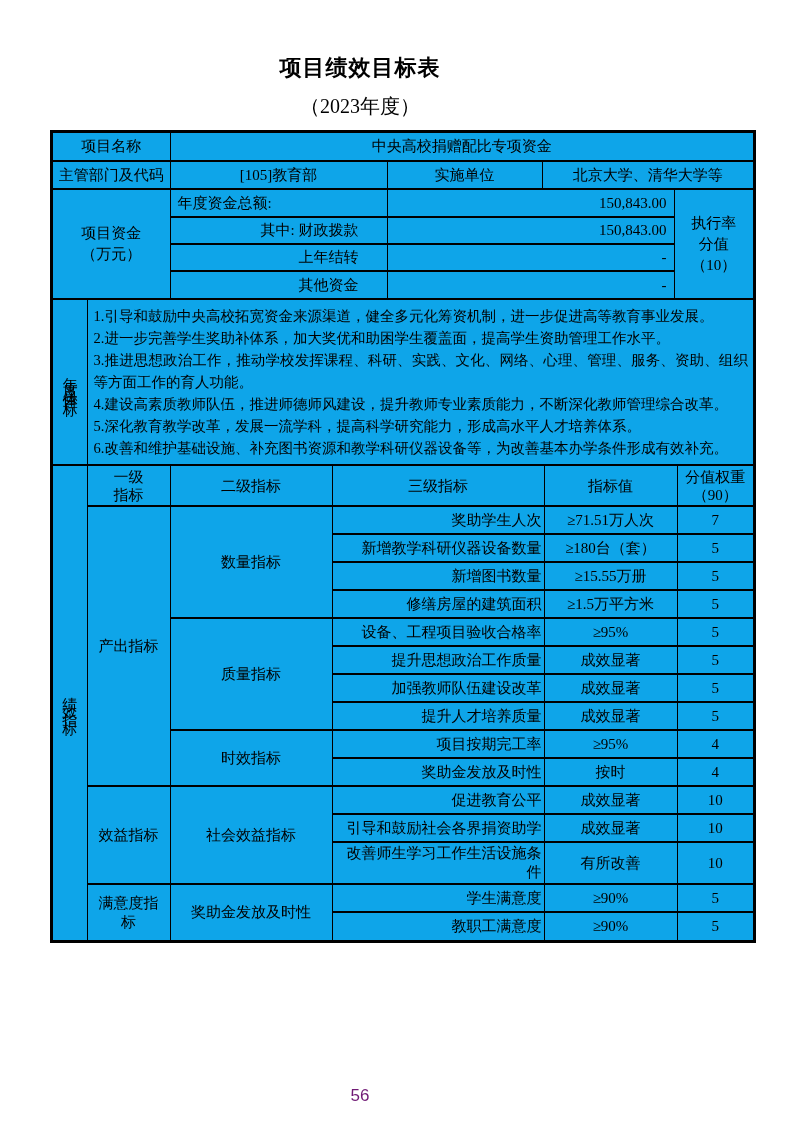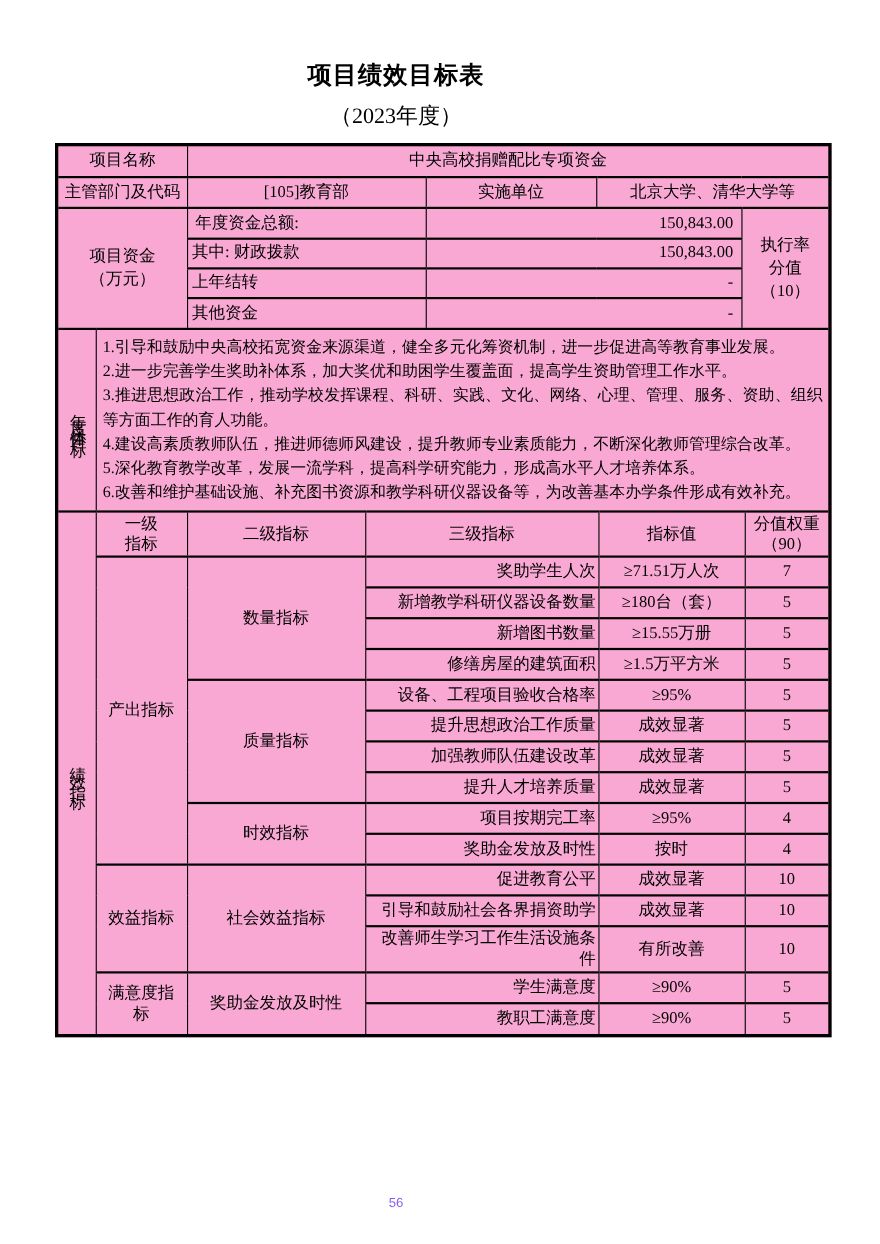--- a/index.html
+++ b/index.html
@@ -26,21 +26,21 @@
     margin-top: 15px;
     text-align: center;
     font-size: 20px;
     line-height: 18px;
   }
 
   .table-wrap {
     margin: 15px 0 0 50px;
     width: 706px;
     border: 3px solid #000;
-    background: #f9a8d4;
+    background: #0ea5e9;
   }
   table {
     width: 700px;
     border-collapse: collapse;
     table-layout: fixed;
   }
   td {
     border-top: 2px solid #000;
     border-left: 1px solid #000;
     padding: 0 4px;
@@ -48,21 +48,21 @@
     line-height: 19px;
     vertical-align: middle;
     overflow: hidden;
   }
   .t1 tr:first-child td { border-top: none; }
   td.el { border-left: none; }
 
   .c   { text-align: center; }
   .lft { text-align: left;  padding-left: 7px; }
   .rgt { text-align: right; padding-right: 7px; margin-top: 16px; }
-  .rlb { text-align: left; padding-right: 28px; }
+  .rlb { text-align: right; padding-right: 28px; }
   .pre { white-space: pre-line; }
   .ml  { line-height: 21px; }
 
   .vert { text-align: center; vertical-align: middle; padding: 0; }
   .vert span {
     writing-mode: vertical-lr;
     text-orientation: upright;
     display: inline-block;
   }
   .vg span { letter-spacing: 5px; }
@@ -81,22 +81,22 @@
   .h28 { height: 28px; } .h27 { height: 27px; }
   .h41 { height: 41px; } .h42 { height: 42px; }
   .h165 { height: 165px; }
 
   .page-number {
     position: absolute;
     left: 0; right: 0;
     top: 1086px;
     text-align: center;
     font-family: "Liberation Sans", "DejaVu Sans", sans-serif;
-    font-size: 12px;
-    color: #8b5cf6;
+    font-size: 17px;
+    color: #701a75;
   }
 </style>
 </head>
 <body>
 
 <div class="sheet">
 
   <div class="doc-title">项目绩效目标表</div>
   <div class="doc-subtitle">（2023年度）</div>
 

